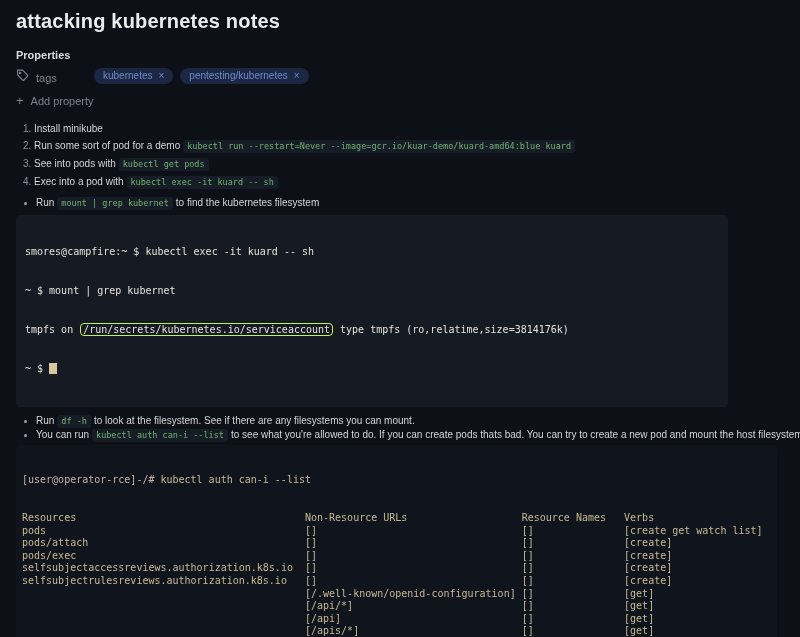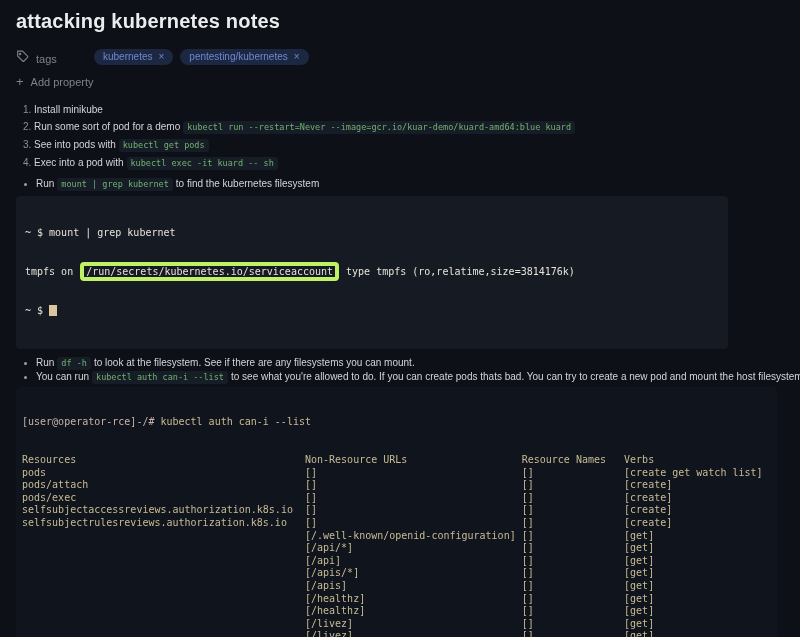--- a/index.html
+++ b/index.html
@@ -46,39 +46,40 @@
 
   .codeblock {
     font-family:"DejaVu Sans Mono", monospace;
     font-size:10px; border-radius:4px; white-space:pre; overflow:hidden;
   }
   .t1 {
     background:#151a23; color:#e7e3d8;
     width:712px; padding:4px 9px 6px 9px; margin:5px 0 4px 0;
     line-height:13px;
   }
-  .red-box { border:4px solid #bef264; border-radius:4px; padding:0 2px; margin:0 1px; }
+  .red-box { border:1px solid #bef264; border-radius:4px; padding:0 2px; margin:0 1px; }
   .cursor-solid { display:inline-block; width:8px; height:11px; background:#d9c69d; vertical-align:-2px; }
 
   .t2 {
     background:#10141c; color:#c8bb95;
     width:761px; padding:4px 6px 5px 6px; margin:3px 0 0 0;
     line-height:12.6px;
   }
   .t2 .prompt { color:#c9b2aa; }
   .t2 .cmd { margin-left:6px; }
   .t2 pre { margin:0; font:inherit; line-height:inherit; }
 </style>
 </head>
 <body>
 
 <div class="page">
 
   <h1 class="title">attacking kubernetes notes</h1>
 
+  <div class="props-heading">Properties</div>
 
   <div class="prop-row">
     <div class="prop-key">
       <span>
         <svg viewBox="0 0 24 24">
             <path d="M12 2H3v9l9.3 9.3a1.7 1.7 0 0 0 2.4 0l6.6-6.6a1.7 1.7 0 0 0 0-2.4L12 2z"></path>
             <circle cx="7.5" cy="7.5" r="1.3"></circle>
           </svg>
       </span>
       <span>tags</span>
@@ -115,20 +116,21 @@
     </li>
   </ol>
 
   <ul class="notes">
     <li>
       <span>Run</span><code class="icode">mount | grep kubernet</code><span>to find the kubernetes filesystem</span>
     </li>
   </ul>
 
   <div class="codeblock t1">
+    <div>smores@campfire:~ $ kubectl exec -it kuard -- sh</div>
     <div>~ $ mount | grep kubernet</div>
     <div><span>tmpfs on </span><span class="red-box">/run/secrets/kubernetes.io/serviceaccount</span><span> type tmpfs (ro,relatime,size=3814176k)</span></div>
     <div><span>~ $ </span><span class="cursor-solid"></span></div>
   </div>
 
   <ul class="notes">
     <li>
       <span>Run</span><code class="icode">df -h</code><span>to look at the filesystem. See if there are any filesystems you can mount.</span>
     </li>
     <li>

